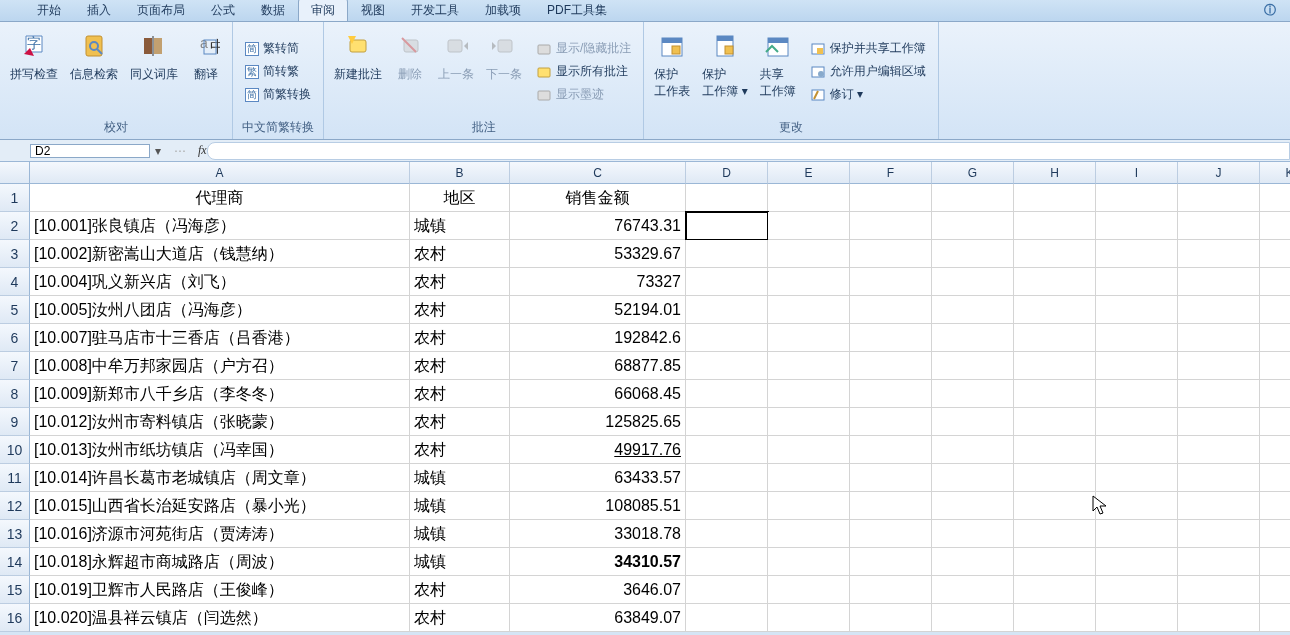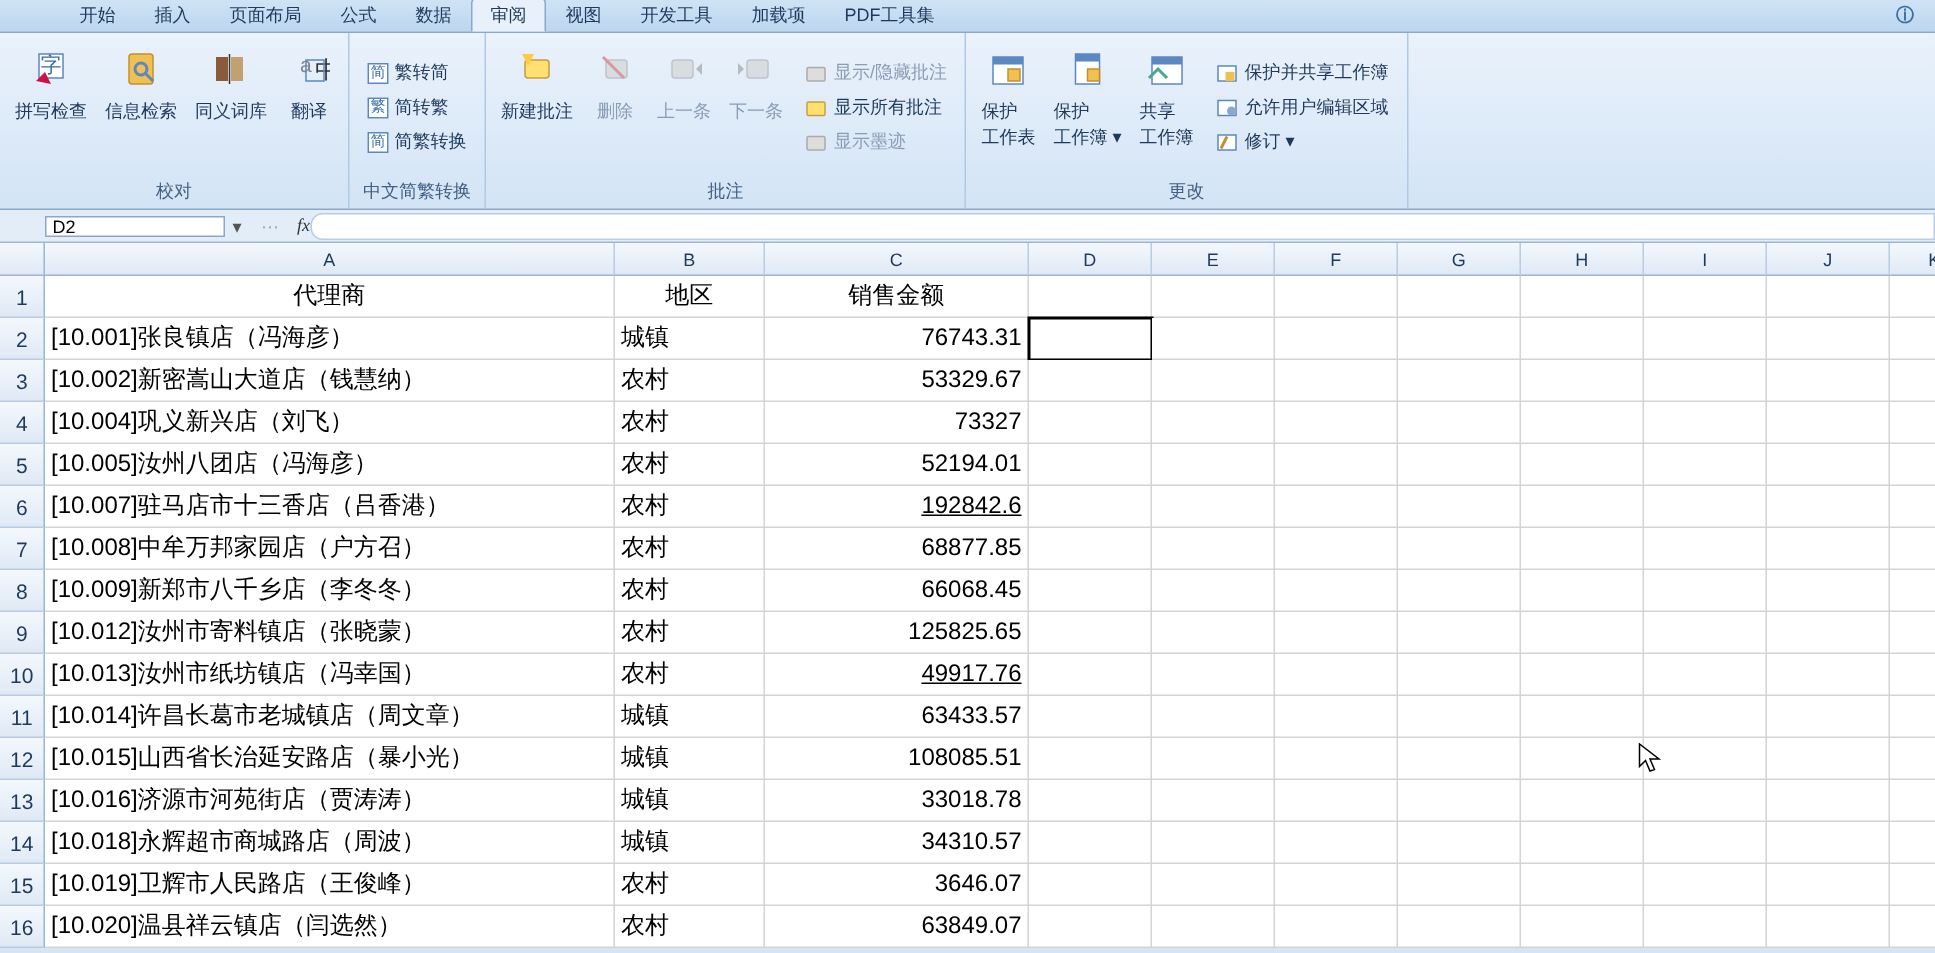--- a/index.html
+++ b/index.html
@@ -8,21 +8,21 @@
   font-size: 12px;
   background: #d5e5f5;
   overflow: hidden;
   width: 1290px;
   height: 635px;
 }
 .tabs {
   display: flex;
   background: linear-gradient(#cfe3f5, #bcd6ef);
   height: 22px;
-  padding-left: 40px;
+  padding-left: 24px;
   border-bottom: 1px solid #8ba8c8;
   align-items: flex-end;
 }
 .tab {
   padding: 3px 12px 2px;
   color: #1e395b;
   cursor: pointer;
   border: 1px solid transparent;
   border-bottom: none;
 }
@@ -473,21 +473,21 @@
         <div class="cell" style="width: 82px; height: 28px; line-height: 28px;"></div>
         <div class="cell" style="width: 82px; height: 28px; line-height: 28px;"></div>
         <div class="cell" style="width: 82px; height: 28px; line-height: 28px;"></div>
         <div class="cell" style="width: 82px; height: 28px; line-height: 28px;"></div>
         <div class="cell" style="width: 60px; height: 28px; line-height: 28px;"></div>
       </div>
       <div class="datarow">
         <div class="rowhead" style="height: 28px; line-height: 28px;">6</div>
         <div class="cell" style="width: 380px; height: 28px; line-height: 28px;">[10.007]驻马店市十三香店（吕香港）</div>
         <div class="cell" style="width: 100px; height: 28px; line-height: 28px;">农村</div>
-        <div class="cell right-align" style="width: 176px; height: 28px; line-height: 28px; text-decoration: underline;">192842.6</div>
+        <div class="cell right-align" style="width: 176px; height: 28px; line-height: 28px;">192842.6</div>
         <div class="cell" style="width: 82px; height: 28px; line-height: 28px;"></div>
         <div class="cell" style="width: 82px; height: 28px; line-height: 28px;"></div>
         <div class="cell" style="width: 82px; height: 28px; line-height: 28px;"></div>
         <div class="cell" style="width: 82px; height: 28px; line-height: 28px;"></div>
         <div class="cell" style="width: 82px; height: 28px; line-height: 28px;"></div>
         <div class="cell" style="width: 82px; height: 28px; line-height: 28px;"></div>
         <div class="cell" style="width: 82px; height: 28px; line-height: 28px;"></div>
         <div class="cell" style="width: 60px; height: 28px; line-height: 28px;"></div>
       </div>
       <div class="datarow">
@@ -585,21 +585,21 @@
         <div class="cell" style="width: 82px; height: 28px; line-height: 28px;"></div>
         <div class="cell" style="width: 82px; height: 28px; line-height: 28px;"></div>
         <div class="cell" style="width: 82px; height: 28px; line-height: 28px;"></div>
         <div class="cell" style="width: 82px; height: 28px; line-height: 28px;"></div>
         <div class="cell" style="width: 60px; height: 28px; line-height: 28px;"></div>
       </div>
       <div class="datarow">
         <div class="rowhead" style="height: 28px; line-height: 28px;">14</div>
         <div class="cell" style="width: 380px; height: 28px; line-height: 28px;">[10.018]永辉超市商城路店（周波）</div>
         <div class="cell" style="width: 100px; height: 28px; line-height: 28px;">城镇</div>
-        <div class="cell right-align" style="width: 176px; height: 28px; line-height: 28px;">34310.57</div>
+        <div class="cell right-align" style="width: 176px; height: 28px; line-height: 28px; font-weight: bold;">34310.57</div>
         <div class="cell" style="width: 82px; height: 28px; line-height: 28px;"></div>
         <div class="cell" style="width: 82px; height: 28px; line-height: 28px;"></div>
         <div class="cell" style="width: 82px; height: 28px; line-height: 28px;"></div>
         <div class="cell" style="width: 82px; height: 28px; line-height: 28px;"></div>
         <div class="cell" style="width: 82px; height: 28px; line-height: 28px;"></div>
         <div class="cell" style="width: 82px; height: 28px; line-height: 28px;"></div>
         <div class="cell" style="width: 82px; height: 28px; line-height: 28px;"></div>
         <div class="cell" style="width: 60px; height: 28px; line-height: 28px;"></div>
       </div>
       <div class="datarow">

